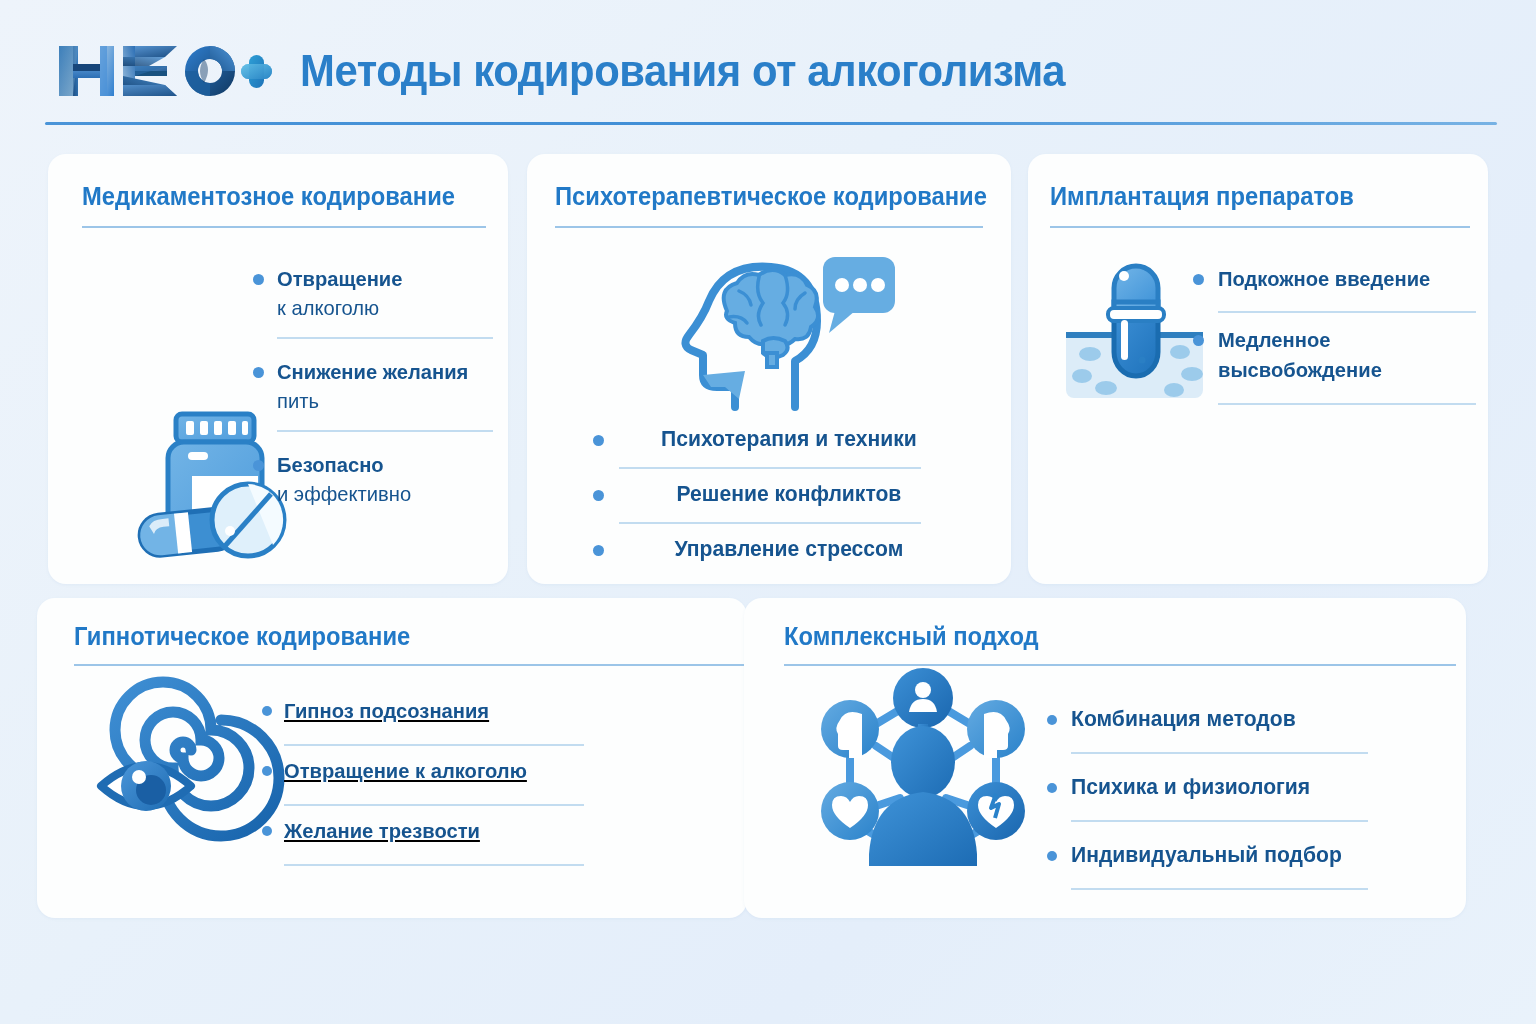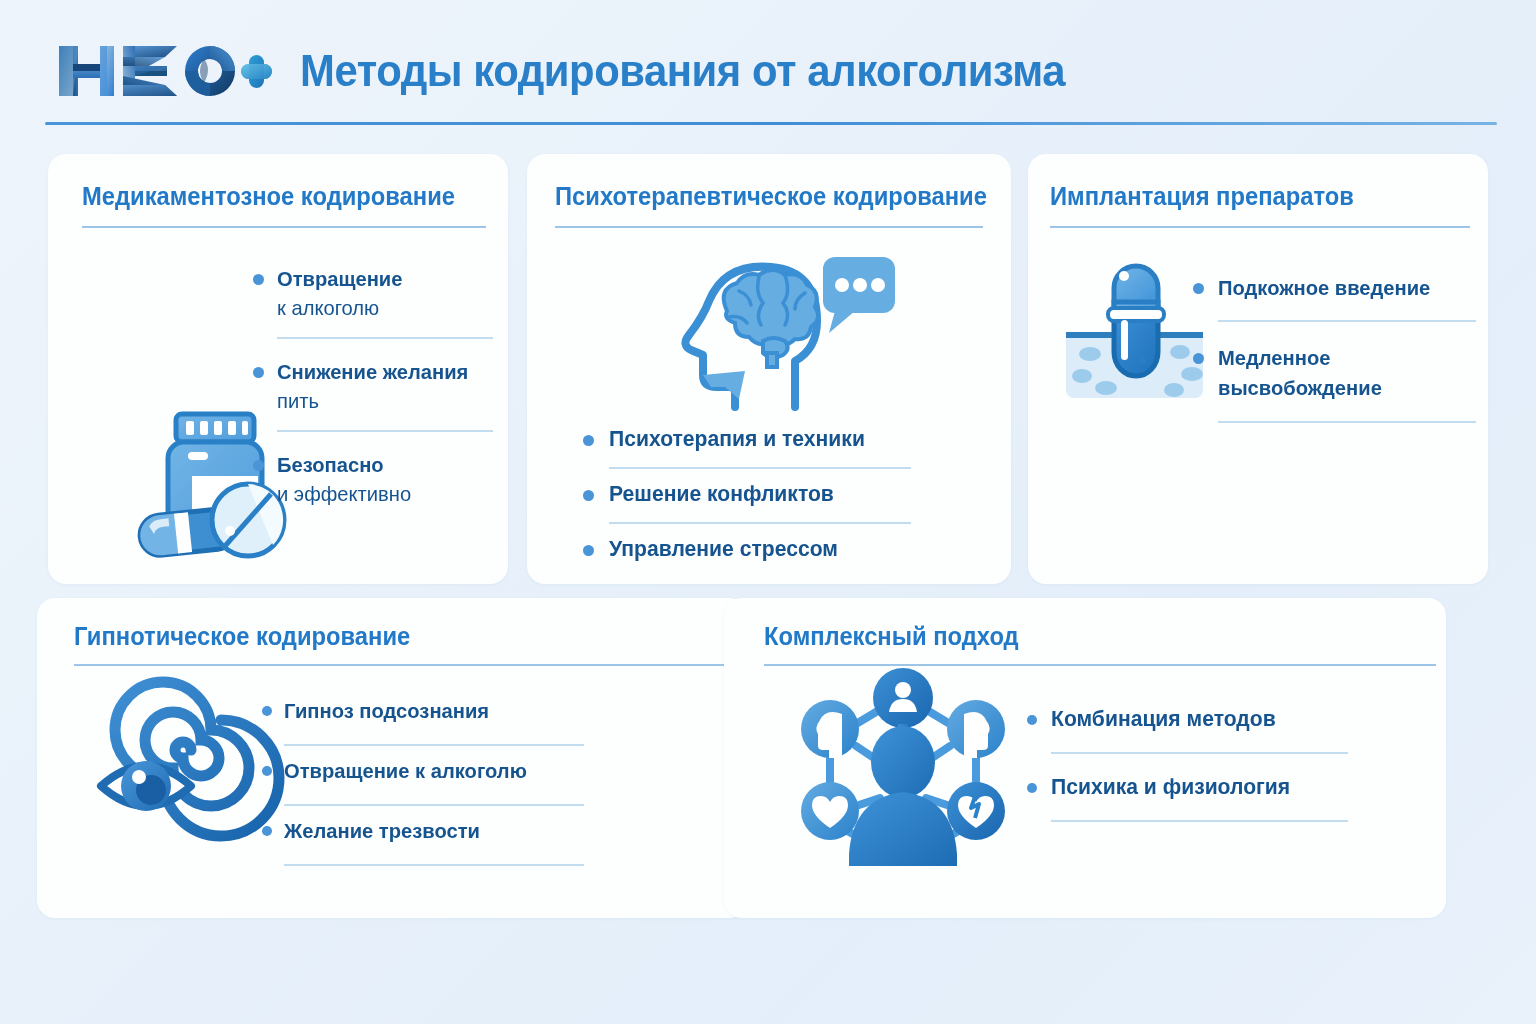--- a/index.html
+++ b/index.html
@@ -120,54 +120,54 @@
   #card-1 .bullet-dot { top: 10px; }
   #card-1 .bullet-body { padding-left: 24px; }
   #card-1 .bullet-item { height: 93px; }
   #card-1 .bullet-underline { position: absolute; left: 24px; bottom: 18px; width: 216px; }
 
   
   #card-2 { left: 527px; top: 154px; width: 484px; height: 430px; }
   #card-2 .card-title { left: 28px; top: 28px; }
   #card-2 .card-rule { left: 28px; top: 72px; width: 428px; }
   #card-2 .icon-wrap { position: absolute; left: 140px; top: 95px; width: 230px; height: 165px; }
-  #card-2 .bullets { left: 56px; top: 270px; width: 380px; }
+  #card-2 .bullets { left: 66px; top: 270px; width: 380px; text-align: center; }
   #card-2 .bullet-text { font-size: 22px; line-height: 30px; }
   #card-2 .bullet-dot { top: 11px; }
   #card-2 .bullet-body { padding-left: 26px; }
   #card-2 .bullet-item { height: 55px; }
   #card-2 .bullet-underline { position: absolute; left: 26px; bottom: 10px; width: 302px; }
 
   
   #card-3 { left: 1028px; top: 154px; width: 460px; height: 430px; }
   #card-3 .card-title { left: 22px; top: 28px; }
   #card-3 .card-rule { left: 22px; top: 72px; width: 420px; }
   #card-3 .icon-wrap { position: absolute; left: 34px; top: 96px; width: 145px; height: 155px; }
   #card-3 .bullets { left: 165px; top: 110px; width: 280px; }
   #card-3 .bullet-text { font-size: 21px; line-height: 30px; }
   #card-3 .bullet-dot { top: 10px; }
   #card-3 .bullet-body { padding-left: 25px; }
-  #card-3 .bullet-item { height: 61px; margin-top: 9px; }
+  #card-3 .bullet-item { height: 61px; }
   #card-3 .bullet-item.tall { height: 92px; }
   #card-3 .bullet-underline { position: absolute; left: 25px; bottom: 12px; width: 258px; }
 
   
   #card-4 { left: 37px; top: 598px; width: 710px; height: 320px; }
   #card-4 .card-title { left: 37px; top: 24px; }
   #card-4 .card-rule { left: 37px; top: 66px; width: 690px; }
   #card-4 .icon-wrap { position: absolute; left: 58px; top: 80px; width: 175px; height: 145px; }
   #card-4 .bullets { left: 225px; top: 98px; width: 340px; }
   #card-4 .bullet-text { font-size: 21px; line-height: 30px; }
   #card-4 .bullet-dot { top: 10px; width: 10px; height: 10px; }
   #card-4 .bullet-body { padding-left: 22px; }
-  #card-4 .bullet-item { height: 60px; }
+  #card-4 .bullet-item { height: 60px; text-decoration: underline; }
   #card-4 .bullet-underline { position: absolute; left: 22px; bottom: 10px; width: 300px; }
 
   
-  #card-5 { left: 724px; top: 598px; width: 722px; height: 320px; }
+  #card-5 { left: 744px; top: 598px; width: 722px; height: 320px; }
   #card-5 .card-title { left: 40px; top: 24px; }
   #card-5 .card-rule { left: 40px; top: 66px; width: 672px; }
   #card-5 .icon-wrap { position: absolute; left: 64px; top: 68px; width: 225px; height: 200px; }
   #card-5 .bullets { left: 303px; top: 98px; width: 360px; }
   #card-5 .bullet-text { font-size: 22px; line-height: 30px; }
   #card-5 .bullet-dot { top: 11px; width: 10px; height: 10px; }
   #card-5 .bullet-body { padding-left: 24px; }
   #card-5 .bullet-item { height: 60px; margin-top: 8px; }
   #card-5 .bullet-underline { position: absolute; left: 24px; bottom: 10px; width: 297px; }
 
@@ -590,16 +590,23 @@
         </div>
         <div class="bullet-underline"></div>
       </div>
       <div class="bullet-item">
         <span class="bullet-dot"></span>
         <div class="bullet-body">
           <span class="bullet-text bullet-line1">Психика и физиология</span>
         </div>
         <div class="bullet-underline"></div>
       </div>
+      <div class="bullet-item">
+        <span class="bullet-dot"></span>
+        <div class="bullet-body">
+          <span class="bullet-text bullet-line1">Индивидуальный подбор</span>
+        </div>
+        <div class="bullet-underline"></div>
+      </div>
     </div>
   </div>
 
 </div>
 
 </body></html>

